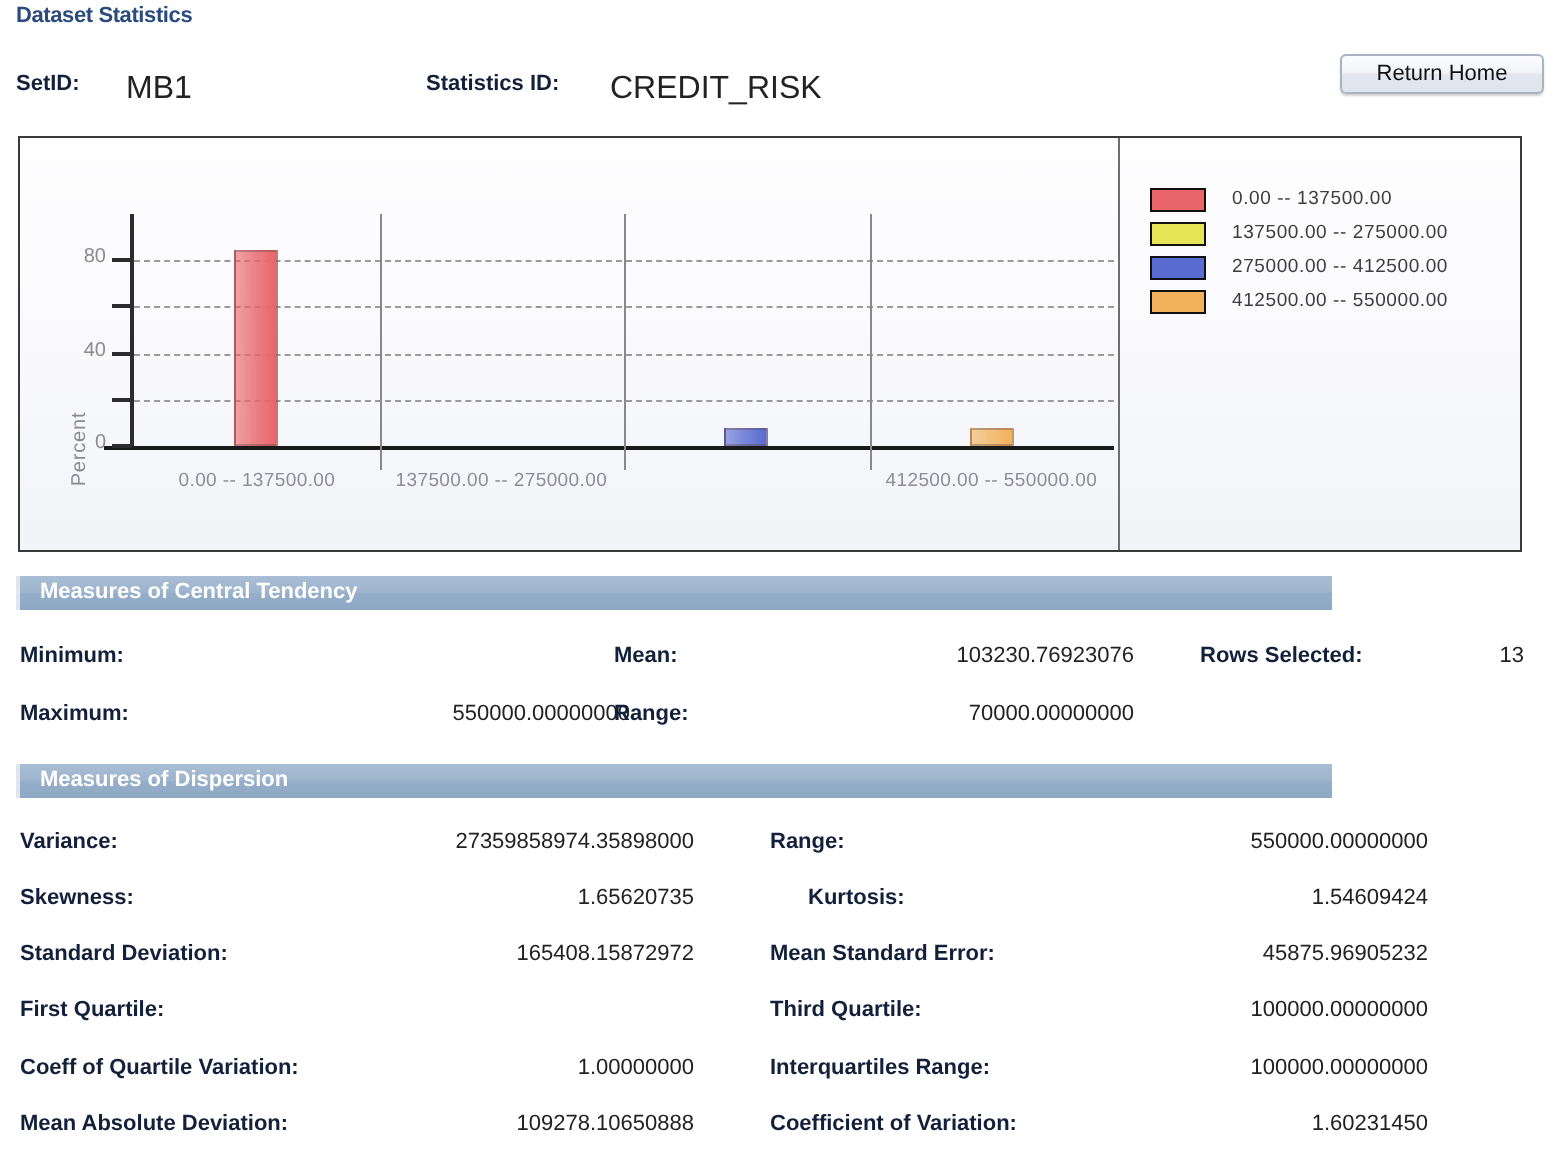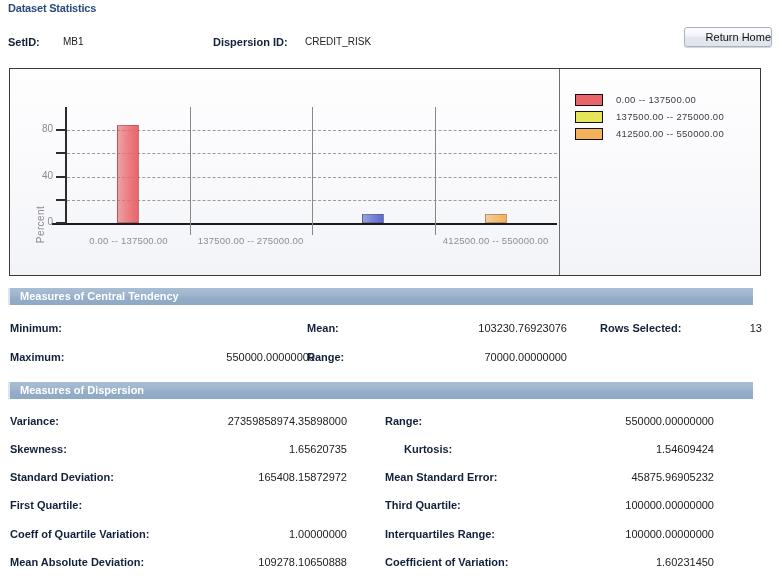--- a/index.html
+++ b/index.html
@@ -28,45 +28,45 @@
     letter-spacing: -0.2px;
   }
   .hdr-label {
     position: absolute;
     font-weight: bold;
     font-size: 11px;
     color: #12203a;
   }
   .hdr-value {
     position: absolute;
-    font-size: 10px;
+    font-size: 16px;
     color: #222;
   }
   #lbl-setid     { left: 8px;   top: 36px; }
   #val-setid     { left: 63px;  top: 36px; }
   #lbl-statid    { left: 213px; top: 36px; }
   #val-statid    { left: 305px; top: 36px; }
 
   #return-home {
     position: absolute;
     right: 9px;
     top: 27px;
-    width: 88px;
+    width: 102px;
     height: 20px;
     font-family: "Liberation Sans", sans-serif;
     font-size: 11px;
     color: #111;
     background: linear-gradient(to bottom, #fdfdfe 0%, #f2f4f8 45%, #e2e7ef 52%, #dfe5ee 100%);
     border: 1px solid #a9b3c2;
     border-radius: 3px;
     box-shadow: 0 1px 1px rgba(0,0,0,0.18);
     cursor: pointer;
     padding: 0;
     line-height: 18px;
-    text-align: right;
+    text-align: center;
   }
 
   
   #chart-panel {
     position: absolute;
     left: 9px;
     top: 68px;
     width: 752px;
     height: 208px;
     border: 1px solid #3a3a3a;
@@ -194,21 +194,21 @@
     font-size: 9.5px;
     color: #3c3c42;
     letter-spacing: 0.3px;
     white-space: nowrap;
   }
 
   
   .section-header {
     position: absolute;
     left: 8px;
-    width: 745px;
+    width: 658px;
     height: 17px;
     background: linear-gradient(to bottom, #a9bed4 0%, #9db4cd 48%, #94adc8 52%, #8fa9c5 100%);
     border-left: 2px solid #dfe6ee;
     box-sizing: border-box;
     color: #ffffff;
     font-size: 11px;
     font-weight: bold;
     line-height: 17px;
     padding-left: 10px;
   }
@@ -232,21 +232,21 @@
   }
 </style>
 </head>
 <body>
 
 <div id="page-title">Dataset Statistics</div>
 
 <div class="hdr-label" id="lbl-setid">SetID:</div>
 <div class="hdr-value" id="val-setid">MB1</div>
 
-<div class="hdr-label" id="lbl-statid">Dispersion ID:</div>
+<div class="hdr-label" id="lbl-statid">Statistics ID:</div>
 <div class="hdr-value" id="val-statid">CREDIT_RISK</div>
 
 <button id="return-home">Return Home</button>
 
 <div id="chart-panel">
 
   <div id="plot-area">
     <div id="y-axis-title">Percent</div>
     <div id="y-axis-line"></div>
     <div id="x-axis-line"></div>
@@ -287,20 +287,24 @@
   <div id="legend">
       <div class="legend-row">
         <div class="legend-swatch" style="background: rgb(232, 101, 106);"></div>
         <div class="legend-text">0.00  --  137500.00</div>
       </div>
       <div class="legend-row">
         <div class="legend-swatch" style="background: rgb(230, 228, 87);"></div>
         <div class="legend-text">137500.00  --  275000.00</div>
       </div>
       <div class="legend-row">
+        <div class="legend-swatch" style="background: rgb(90, 107, 209);"></div>
+        <div class="legend-text">275000.00  --  412500.00</div>
+      </div>
+      <div class="legend-row">
         <div class="legend-swatch" style="background: rgb(242, 178, 92);"></div>
         <div class="legend-text">412500.00  --  550000.00</div>
       </div>
     </div>
 </div>
 
 <div class="section-header" id="hdr-central">Measures of Central Tendency</div>
 
 <div class="stat-label" style="left:10px;  top:322px;">Minimum:</div>
 <div class="stat-value" style="left:140px; top:322px; width:175px;"></div>

